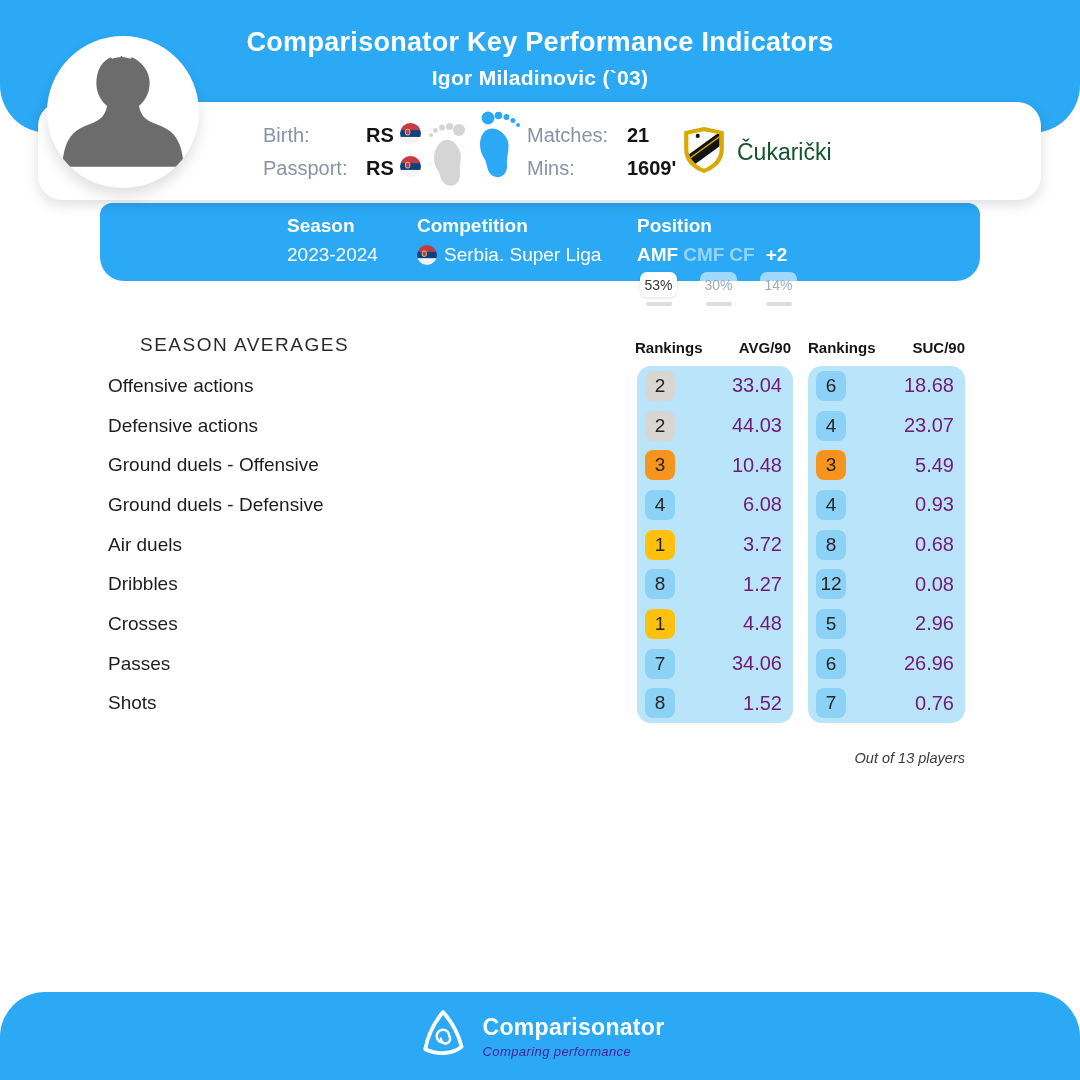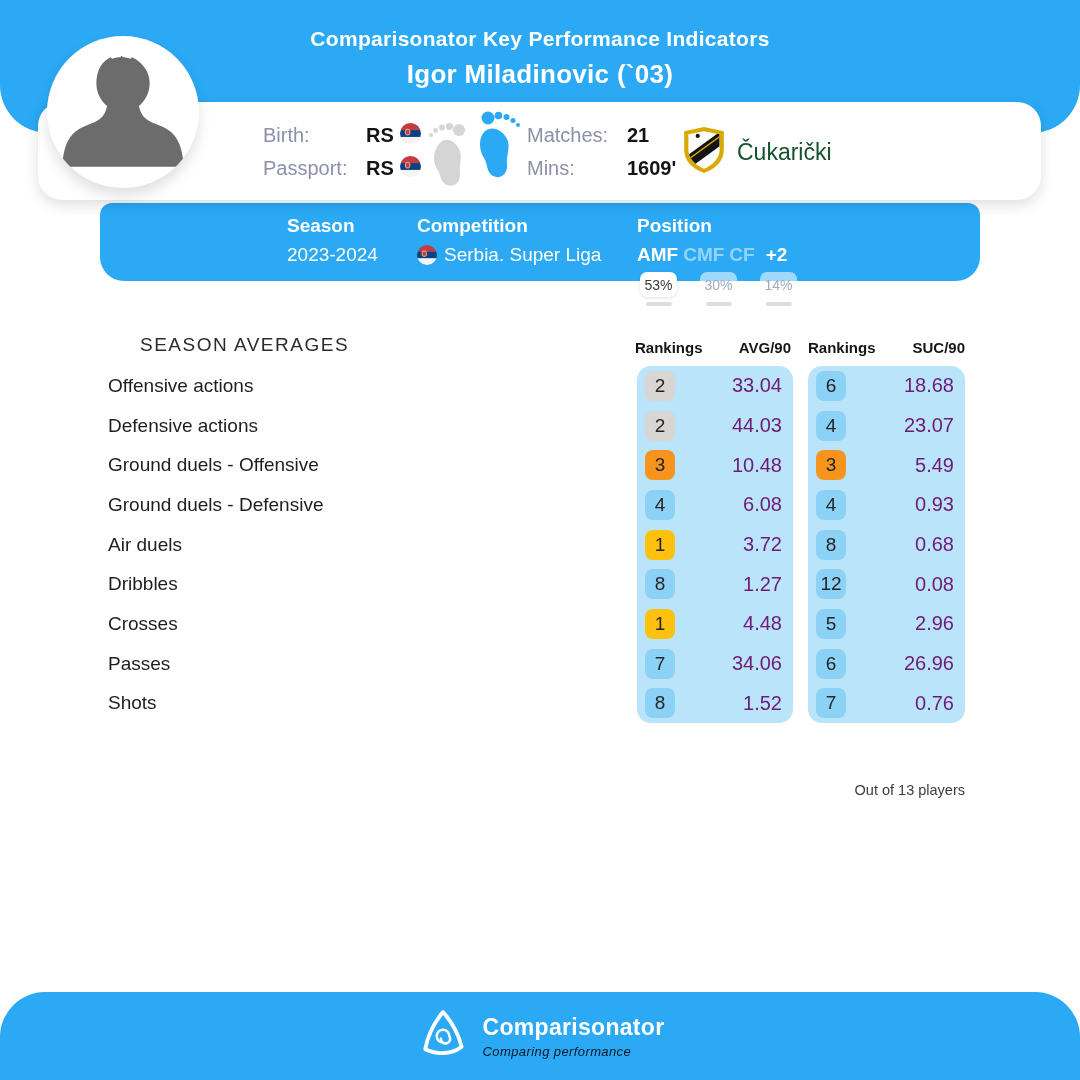--- a/index.html
+++ b/index.html
@@ -2,22 +2,22 @@
 <html><head>
 <meta charset="utf-8">
 <style>
   html,body{margin:0;padding:0;background:#fff;}
   .canvas{position:relative;width:1080px;height:1080px;background:#fff;overflow:hidden;
           font-family:"Liberation Sans",sans-serif;}
 
   
   .top-banner{position:absolute;left:0;top:0;width:1080px;height:133px;background:#2BA9F5;
               border-radius:0 0 48px 48px;z-index:1;text-align:center;color:#fff;}
-  .title1{padding-top:27px;font-size:21px;font-weight:bold;letter-spacing:.3px;}
-  .title2{padding-top:8px;font-size:26px;font-weight:bold;letter-spacing:.3px;}
+  .title1{padding-top:27px;font-size:27px;font-weight:bold;letter-spacing:.3px;}
+  .title2{padding-top:8px;font-size:21px;font-weight:bold;letter-spacing:.3px;}
 
   
   .player-card{position:absolute;left:38px;top:102px;width:1003px;height:98px;background:#fff;
                border-radius:24px;box-shadow:0 5px 14px rgba(0,0,0,.13);z-index:4;}
   .avatar{position:absolute;left:47px;top:36px;width:152px;height:152px;border-radius:50%;
           background:#fff;z-index:5;overflow:hidden;box-shadow:0 8px 14px rgba(0,0,0,.12);}
   .avatar svg{position:absolute;left:0;top:0;}
   .info-col{position:absolute;top:17px;}
   .info-row{display:flex;align-items:center;height:33px;font-size:20px;}
   .info-label{color:#8D90A9;display:inline-block;}
@@ -60,28 +60,28 @@
   .row-label{flex:1;display:flex;align-items:center;font-size:19px;color:#1e1e1e;}
   .panel{width:156px;background:#B9E4FA;border-radius:14px;display:flex;flex-direction:column;}
   .panel.p2{width:157px;margin-left:15px;}
   .prow{flex:1;display:flex;align-items:center;justify-content:space-between;
         padding:0 11px 0 8px;}
   .rank-badge{width:30px;height:30px;border-radius:8px;display:flex;align-items:center;
               justify-content:center;font-size:19px;color:#242424;}
   .tier-gold{background:#FFC10D;} .tier-silver{background:#D8D6D3;}
   .tier-bronze{background:#F7941E;} .tier-blue{background:#8CD2F6;}
   .cell-value{font-size:20px;color:#701a75;}
-  .footnote{position:absolute;right:115px;top:782px;font-size:14.5px;color:#3c3c3c;}
+  .footnote{position:absolute;right:115px;top:750px;font-size:14.5px;color:#3c3c3c;font-style:italic;}
 
   
   .footer{position:absolute;left:0;bottom:0;width:1080px;height:88px;background:#2BA9F5;
           border-radius:45px 45px 0 0;display:flex;align-items:center;justify-content:center;}
   .footer-logo{margin-right:13px;}
   .brand{font-size:23px;font-weight:bold;color:#fff;letter-spacing:.3px;}
-  .tagline{font-size:13px;font-style:italic;color:#0f172a;margin-top:3px;letter-spacing:.4px;}
+  .tagline{font-size:13px;font-style:italic;color:#4c1d95;margin-top:3px;letter-spacing:.4px;}
 </style>
 </head>
 <body>
 
 <div class="canvas">
 
   <div class="top-banner">
     <div class="title1">Comparisonator Key Performance Indicators</div>
     <div class="title2">Igor Miladinovic (`03)</div>
   </div>

